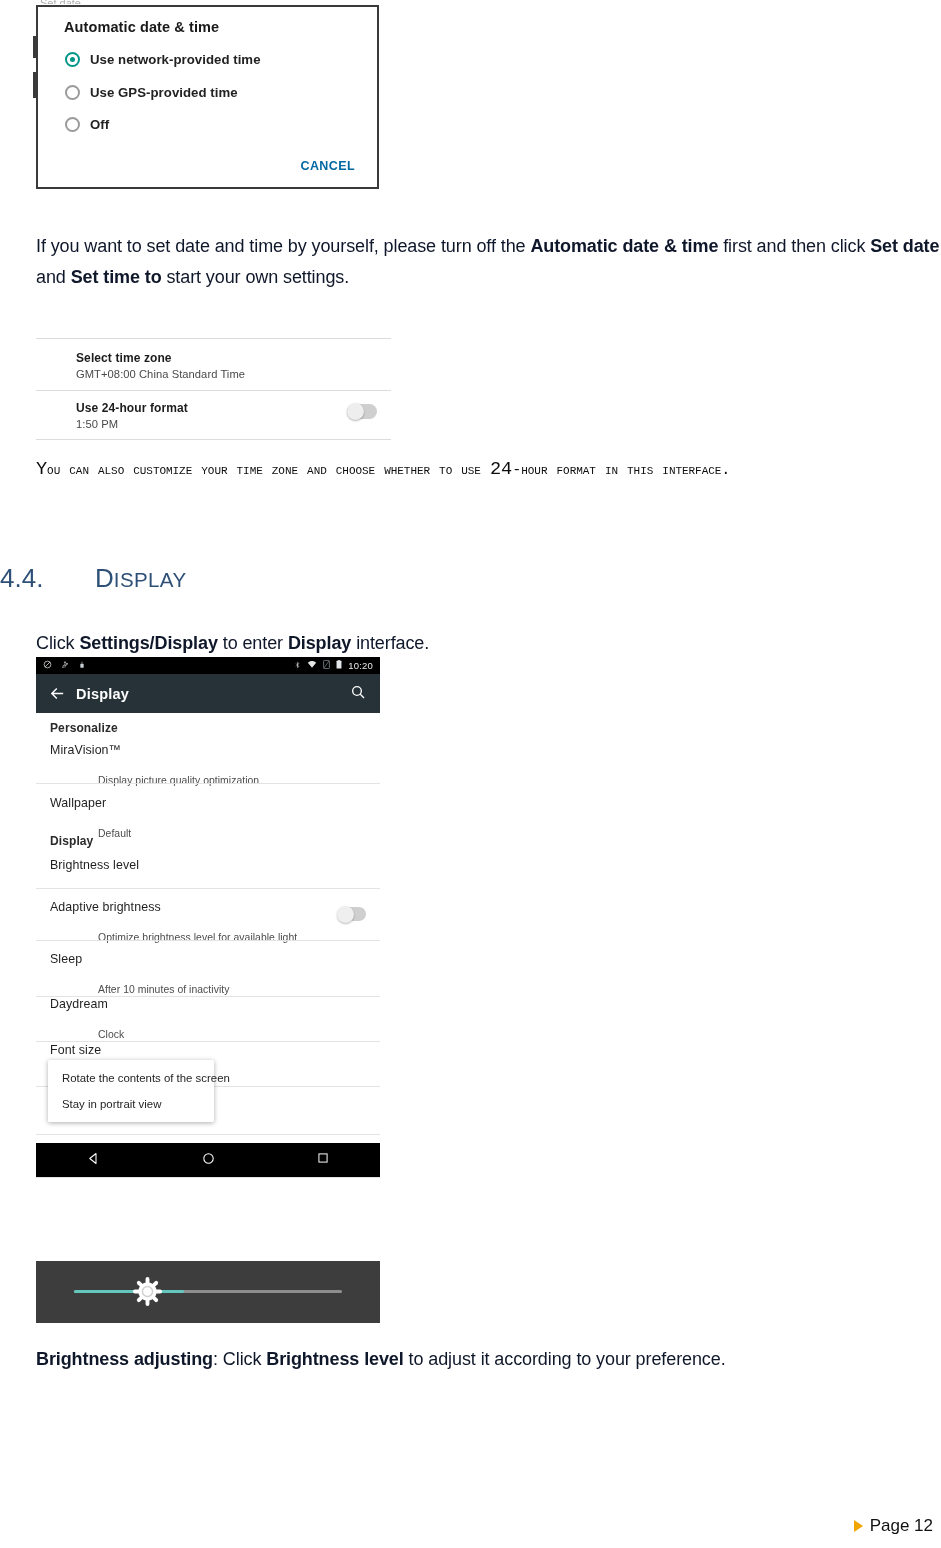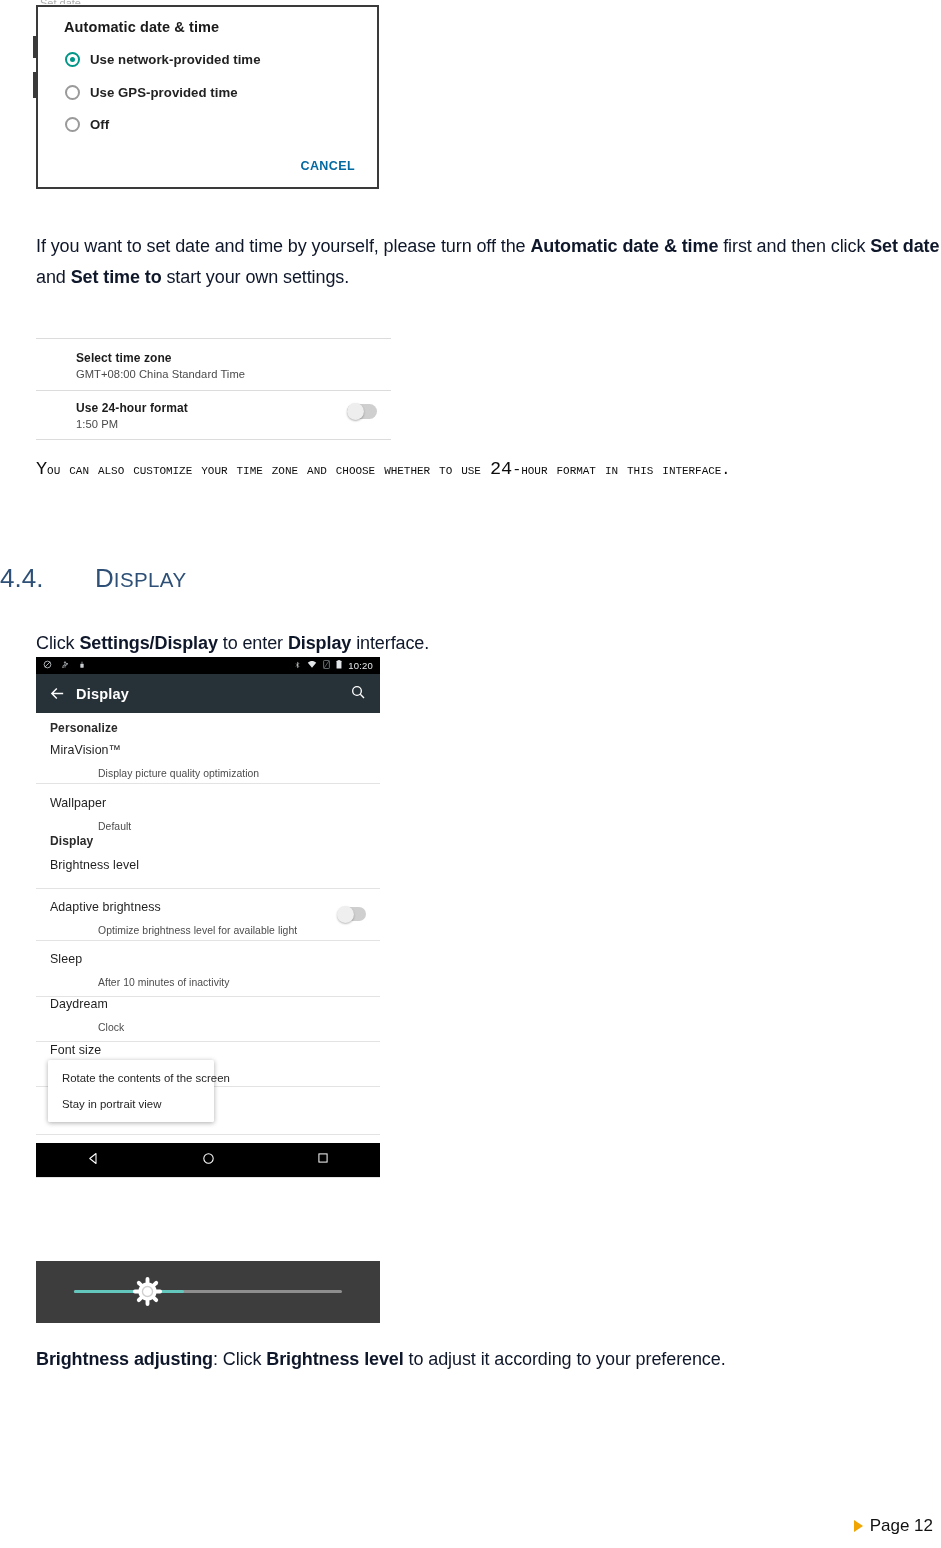--- a/index.html
+++ b/index.html
@@ -137,21 +137,21 @@
     font-size:14.5px; font-weight:bold; margin-left:26px; letter-spacing:.2px;
   }
   .appbar .search { margin-left:auto; }
   .list-area { position:absolute; left:0; top:56px; width:100%; bottom:34px; background:#fff; }
   .sec-head {
     position:absolute; left:14px; font-size:12px; font-weight:bold; color:#2a2a2a;
     letter-spacing:.1px;
   }
   .row { position:absolute; left:14px; right:10px; }
   .row .t { font-size:12.4px; color:#1f1f1f; letter-spacing:.1px; }
-  .row .s { font-size:10.4px; color:#4c4c4c; margin-top:11px; letter-spacing:.05px;padding-left:48px; }
+  .row .s { font-size:10.4px; color:#4c4c4c; margin-top:18px; letter-spacing:.05px;padding-left:48px; }
   .rule { position:absolute; left:0; width:100%; height:1px; background:#e3e3e3; }
   .sw {
     position:absolute; right:14px; width:28px; height:14px; border-radius:7px; background:#cfcfcf;
   }
   .sw::before{
     content:""; position:absolute; left:-1px; top:-1.5px;
     width:17px;height:17px;border-radius:50%;background:#efefef;
     box-shadow: 0 1px 2px rgba(0,0,0,.28);
   }
   .popup {

